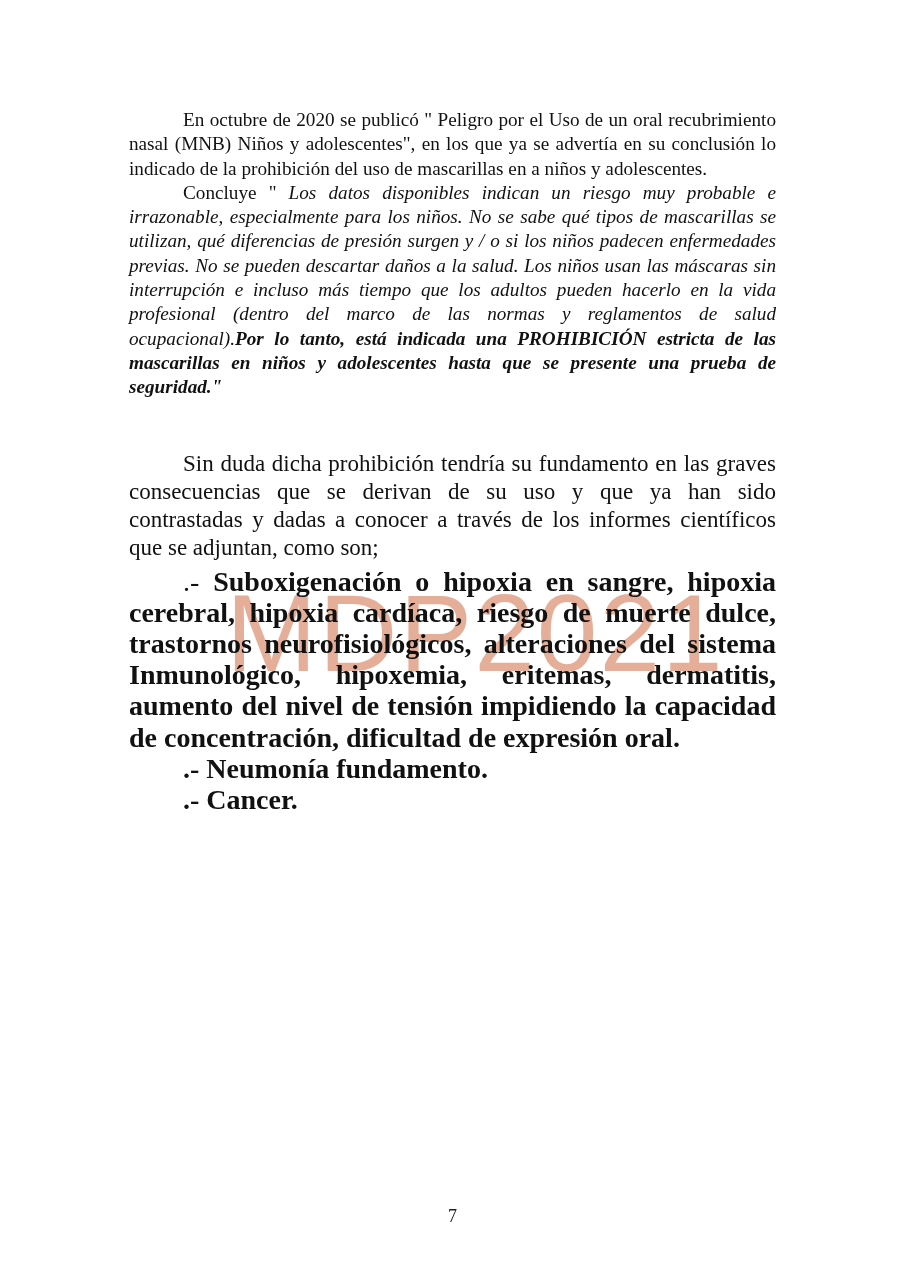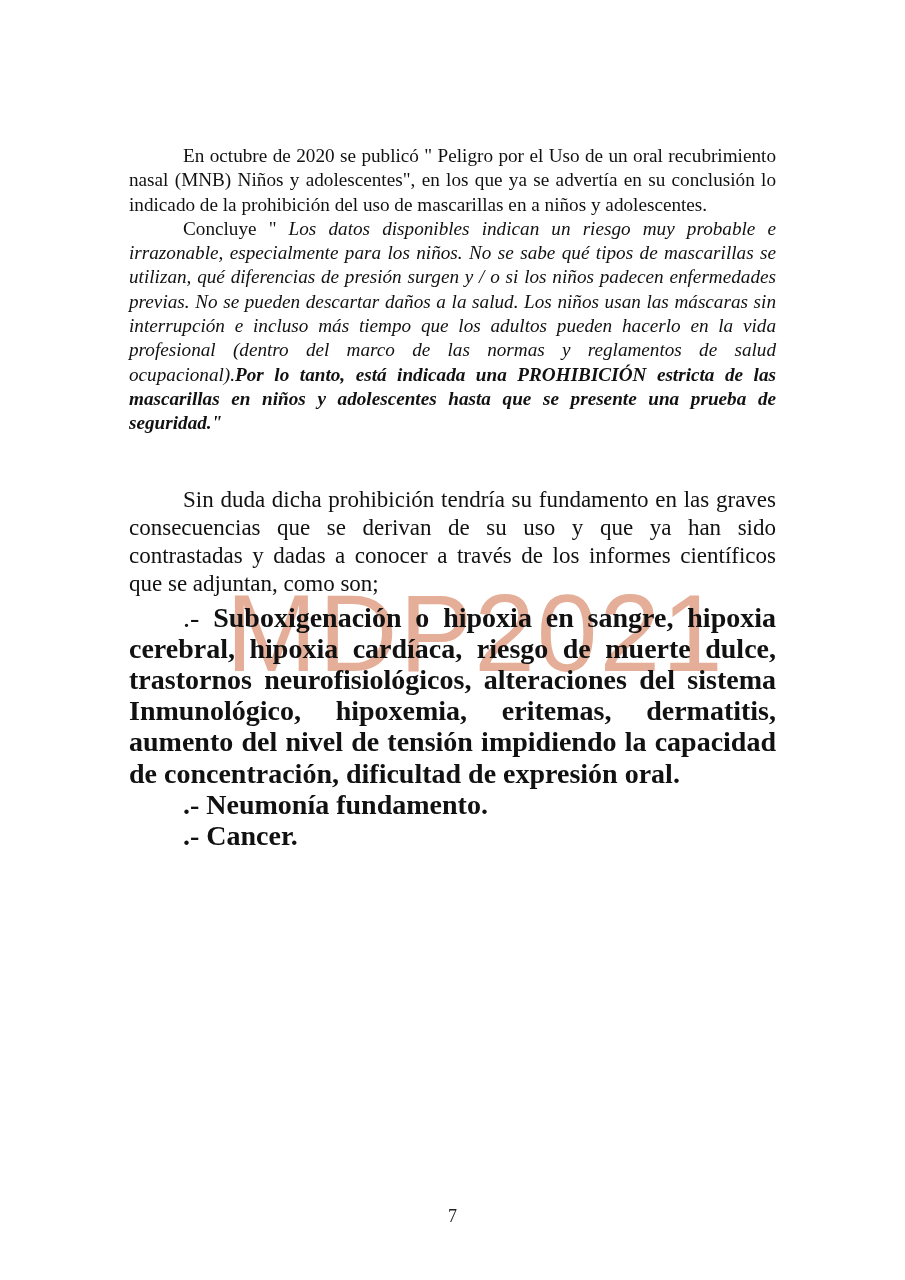--- a/index.html
+++ b/index.html
@@ -14,21 +14,21 @@
   .it { font-style: italic; }
   .bi { font-style: italic; font-weight: bold; }
   .link { font-size: 19.2px; line-height: 24px; text-align: left; }
   .large { font-size: 23px; line-height: 28px; font-family: Liberation Serif, serif; }
   .big-bold { font-size: 28px; line-height: 31.2px; font-weight: bold; }
   .watermark {
     position: absolute; left: 226px; top: 578px; font-family: "Liberation Sans", sans-serif;
     font-size: 109px; line-height: 110px; color: #c2410c; opacity: 0.42; letter-spacing: 2px;
     white-space: nowrap; pointer-events: none; z-index: 0;
   }
-  .content { position: relative; z-index: 1; margin-top: 36px; }
+  .content { position: relative; z-index: 1; }
   .page-number {
     position: absolute; top: 1206px; left: 0; width: 905px; text-align: center;
     font-size: 18px; font-family: "Liberation Serif", serif; color: #222;
   }
 </style>
 </head>
 <body>
 
 <div class="watermark">MDP2021</div>
 

